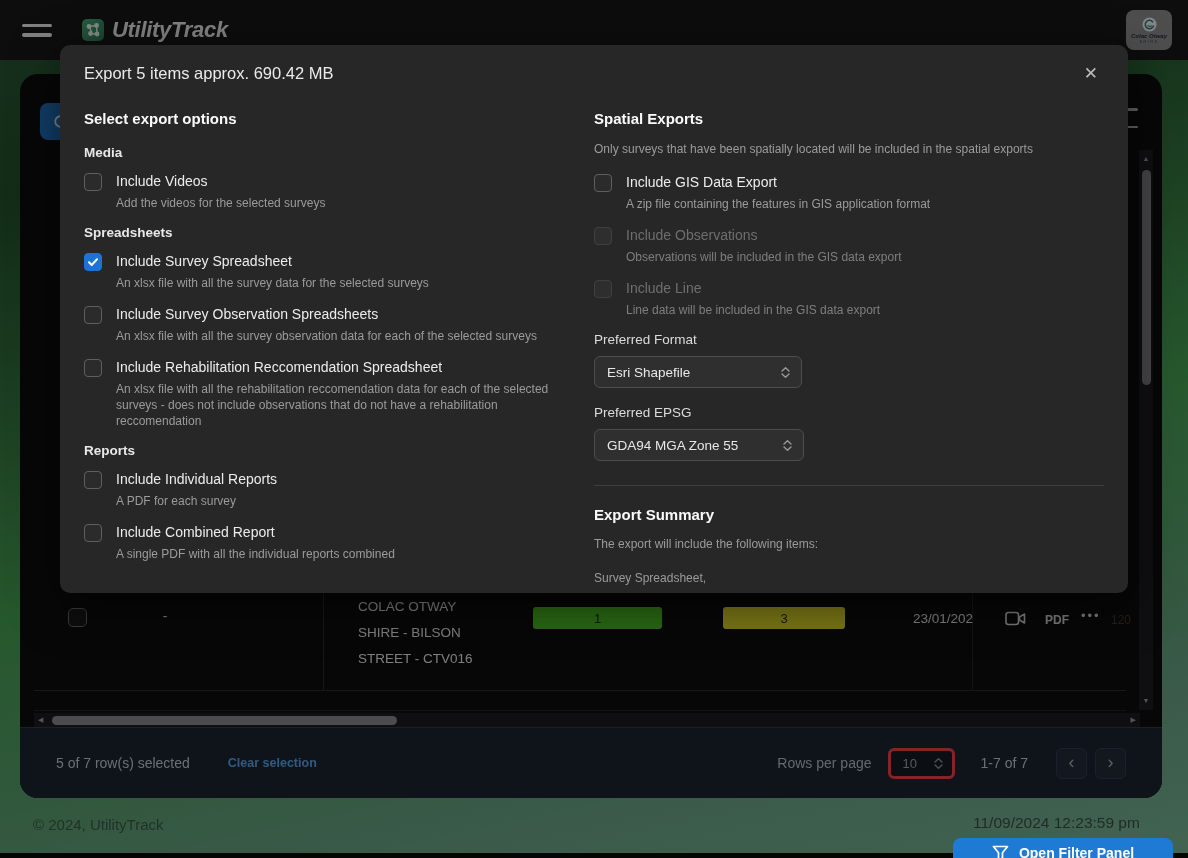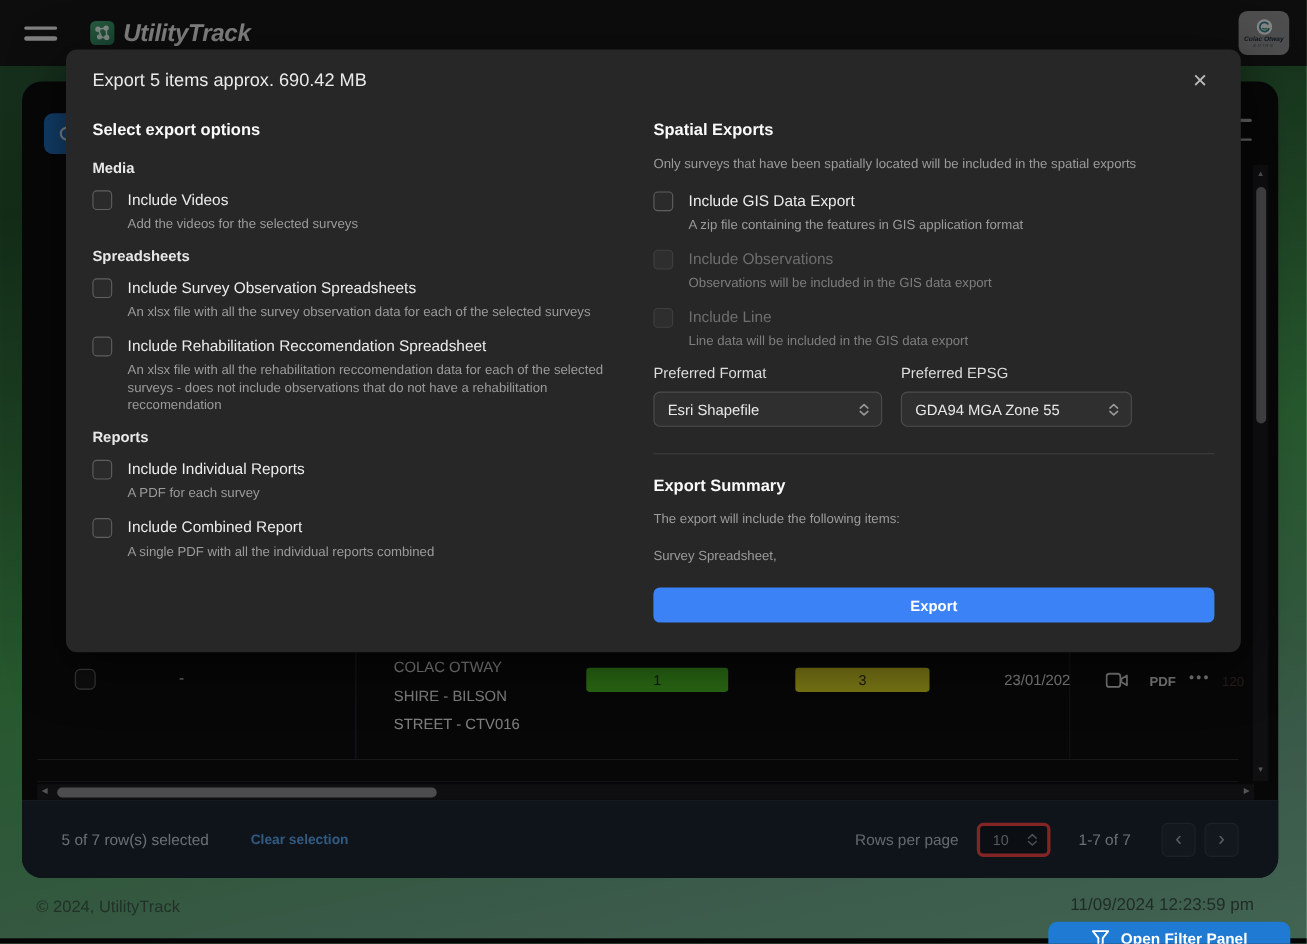--- a/index.html
+++ b/index.html
@@ -77,21 +77,21 @@
   .group-label{font-size:13.5px;font-weight:700;color:#e8e8e8;margin:14px 0 12px;}
   .opt{display:flex;margin-bottom:14px;}
   .cb{flex:none;width:18px;height:18px;border:1.5px solid #5f5f5f;border-radius:4px;margin-right:14px;margin-top:1px;background:#2b2b2c;display:flex;align-items:center;justify-content:center;cursor:pointer;}
   .cb.checked{background:#1b74d2;border-color:#1b74d2;}
   .cb.disabled{border-color:#3f3f3f;background:#2e2e2f;cursor:default;}
   .opt-label{font-size:14px;font-weight:500;color:#ececec;line-height:18px;}
   .opt-desc{font-size:12px;color:#9b9b9b;margin-top:5px;line-height:16px;}
   .opt.disabled .opt-label{color:#6e6e6e;}
   .opt.disabled .opt-desc{color:#7e7e7e;}
   .intro-text{font-size:12px;color:#9b9b9b;margin:-4px 0 16px;line-height:16px;}
-  .select-row{display:flex;gap:17px;margin-top:6px;}
+  .select-row{display:flex;gap:17px;margin-top:6px;flex-direction:column;}
   .field-label{font-size:13.5px;color:#dcdcdc;margin-bottom:9px;}
   .select-box{height:32px;background:#2f2f30;border:1px solid #4d4d4d;border-radius:6px;display:flex;align-items:center;padding:0 10px 0 12px;cursor:pointer;}
   .select-box .val{font-size:13.5px;color:#e8e8e8;flex:1;}
   .f-format .select-box{width:208px;} .f-epsg .select-box{width:210px;}
   .divider{border-top:1px solid #3e3e3e;margin:24px 0 20px;}
   .sum-intro{font-size:12px;color:#9b9b9b;margin-bottom:20px;}
   .sum-items{font-size:12px;color:#9b9b9b;margin-bottom:22px;}
   .export-btn{width:100%;height:32px;border:none;border-radius:6px;background:#3b82f6;color:#fff;font-weight:700;font-size:13.5px;font-family:"Liberation Sans",sans-serif;cursor:pointer;}
   svg{display:block;}
 </style>
@@ -226,20 +226,31 @@
                 <div class="opt-label">Include Videos</div>
                 <div class="opt-desc">Add the videos for the selected surveys</div>
               </div>
             </div>
           </div>
       </div>
       <div class="group">
         <div class="group-label">Spreadsheets</div>
         <div>
             <div class="opt">
+              <span class="cb checked">
+                <svg viewBox="0 0 12 12" width="12" height="12">
+                  <path d="M2 6.3 L4.7 9 L10 3.3" stroke="#fff" stroke-width="2" fill="none" stroke-linecap="round" stroke-linejoin="round"></path>
+                </svg>
+              </span>
+              <div>
+                <div class="opt-label">Include Survey Spreadsheet</div>
+                <div class="opt-desc">An xlsx file with all the survey data for the selected surveys</div>
+              </div>
+            </div>
+            <div class="opt">
               <span class="cb"></span>
               <div>
                 <div class="opt-label">Include Survey Observation Spreadsheets</div>
                 <div class="opt-desc">An xlsx file with all the survey observation data for each of the selected surveys</div>
               </div>
             </div>
             <div class="opt">
               <span class="cb"></span>
               <div>
                 <div class="opt-label">Include Rehabilitation Reccomendation Spreadsheet</div>

